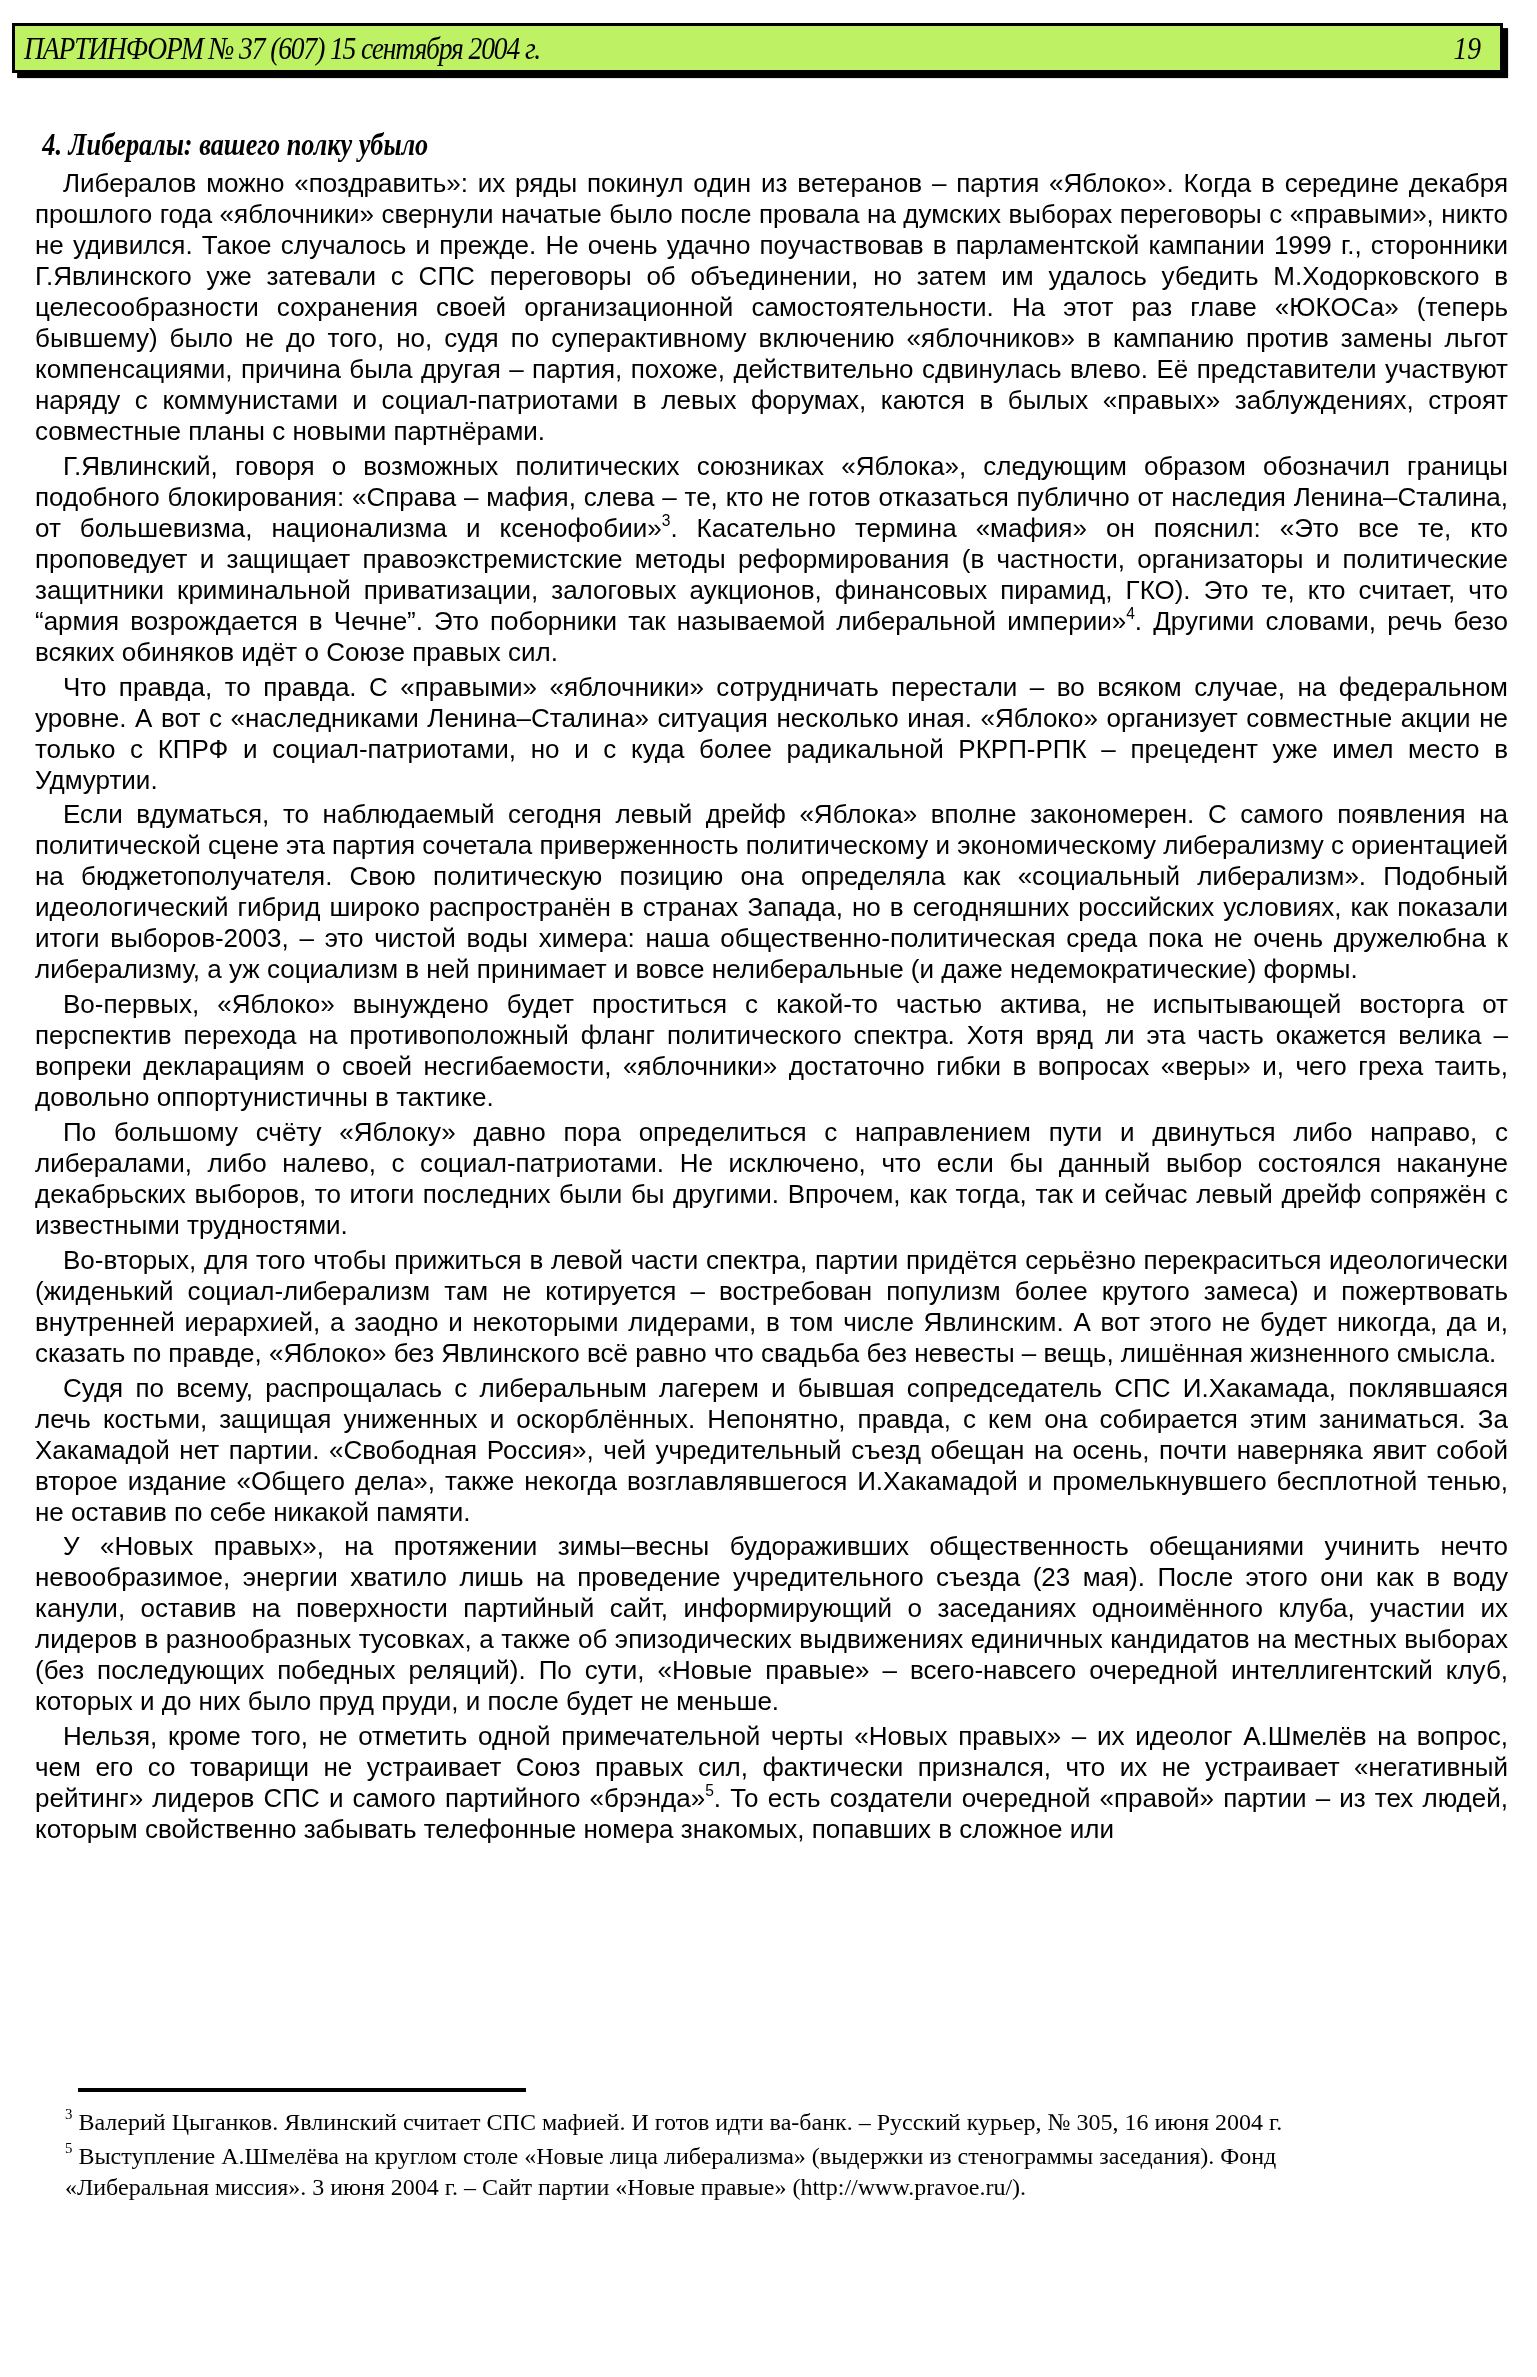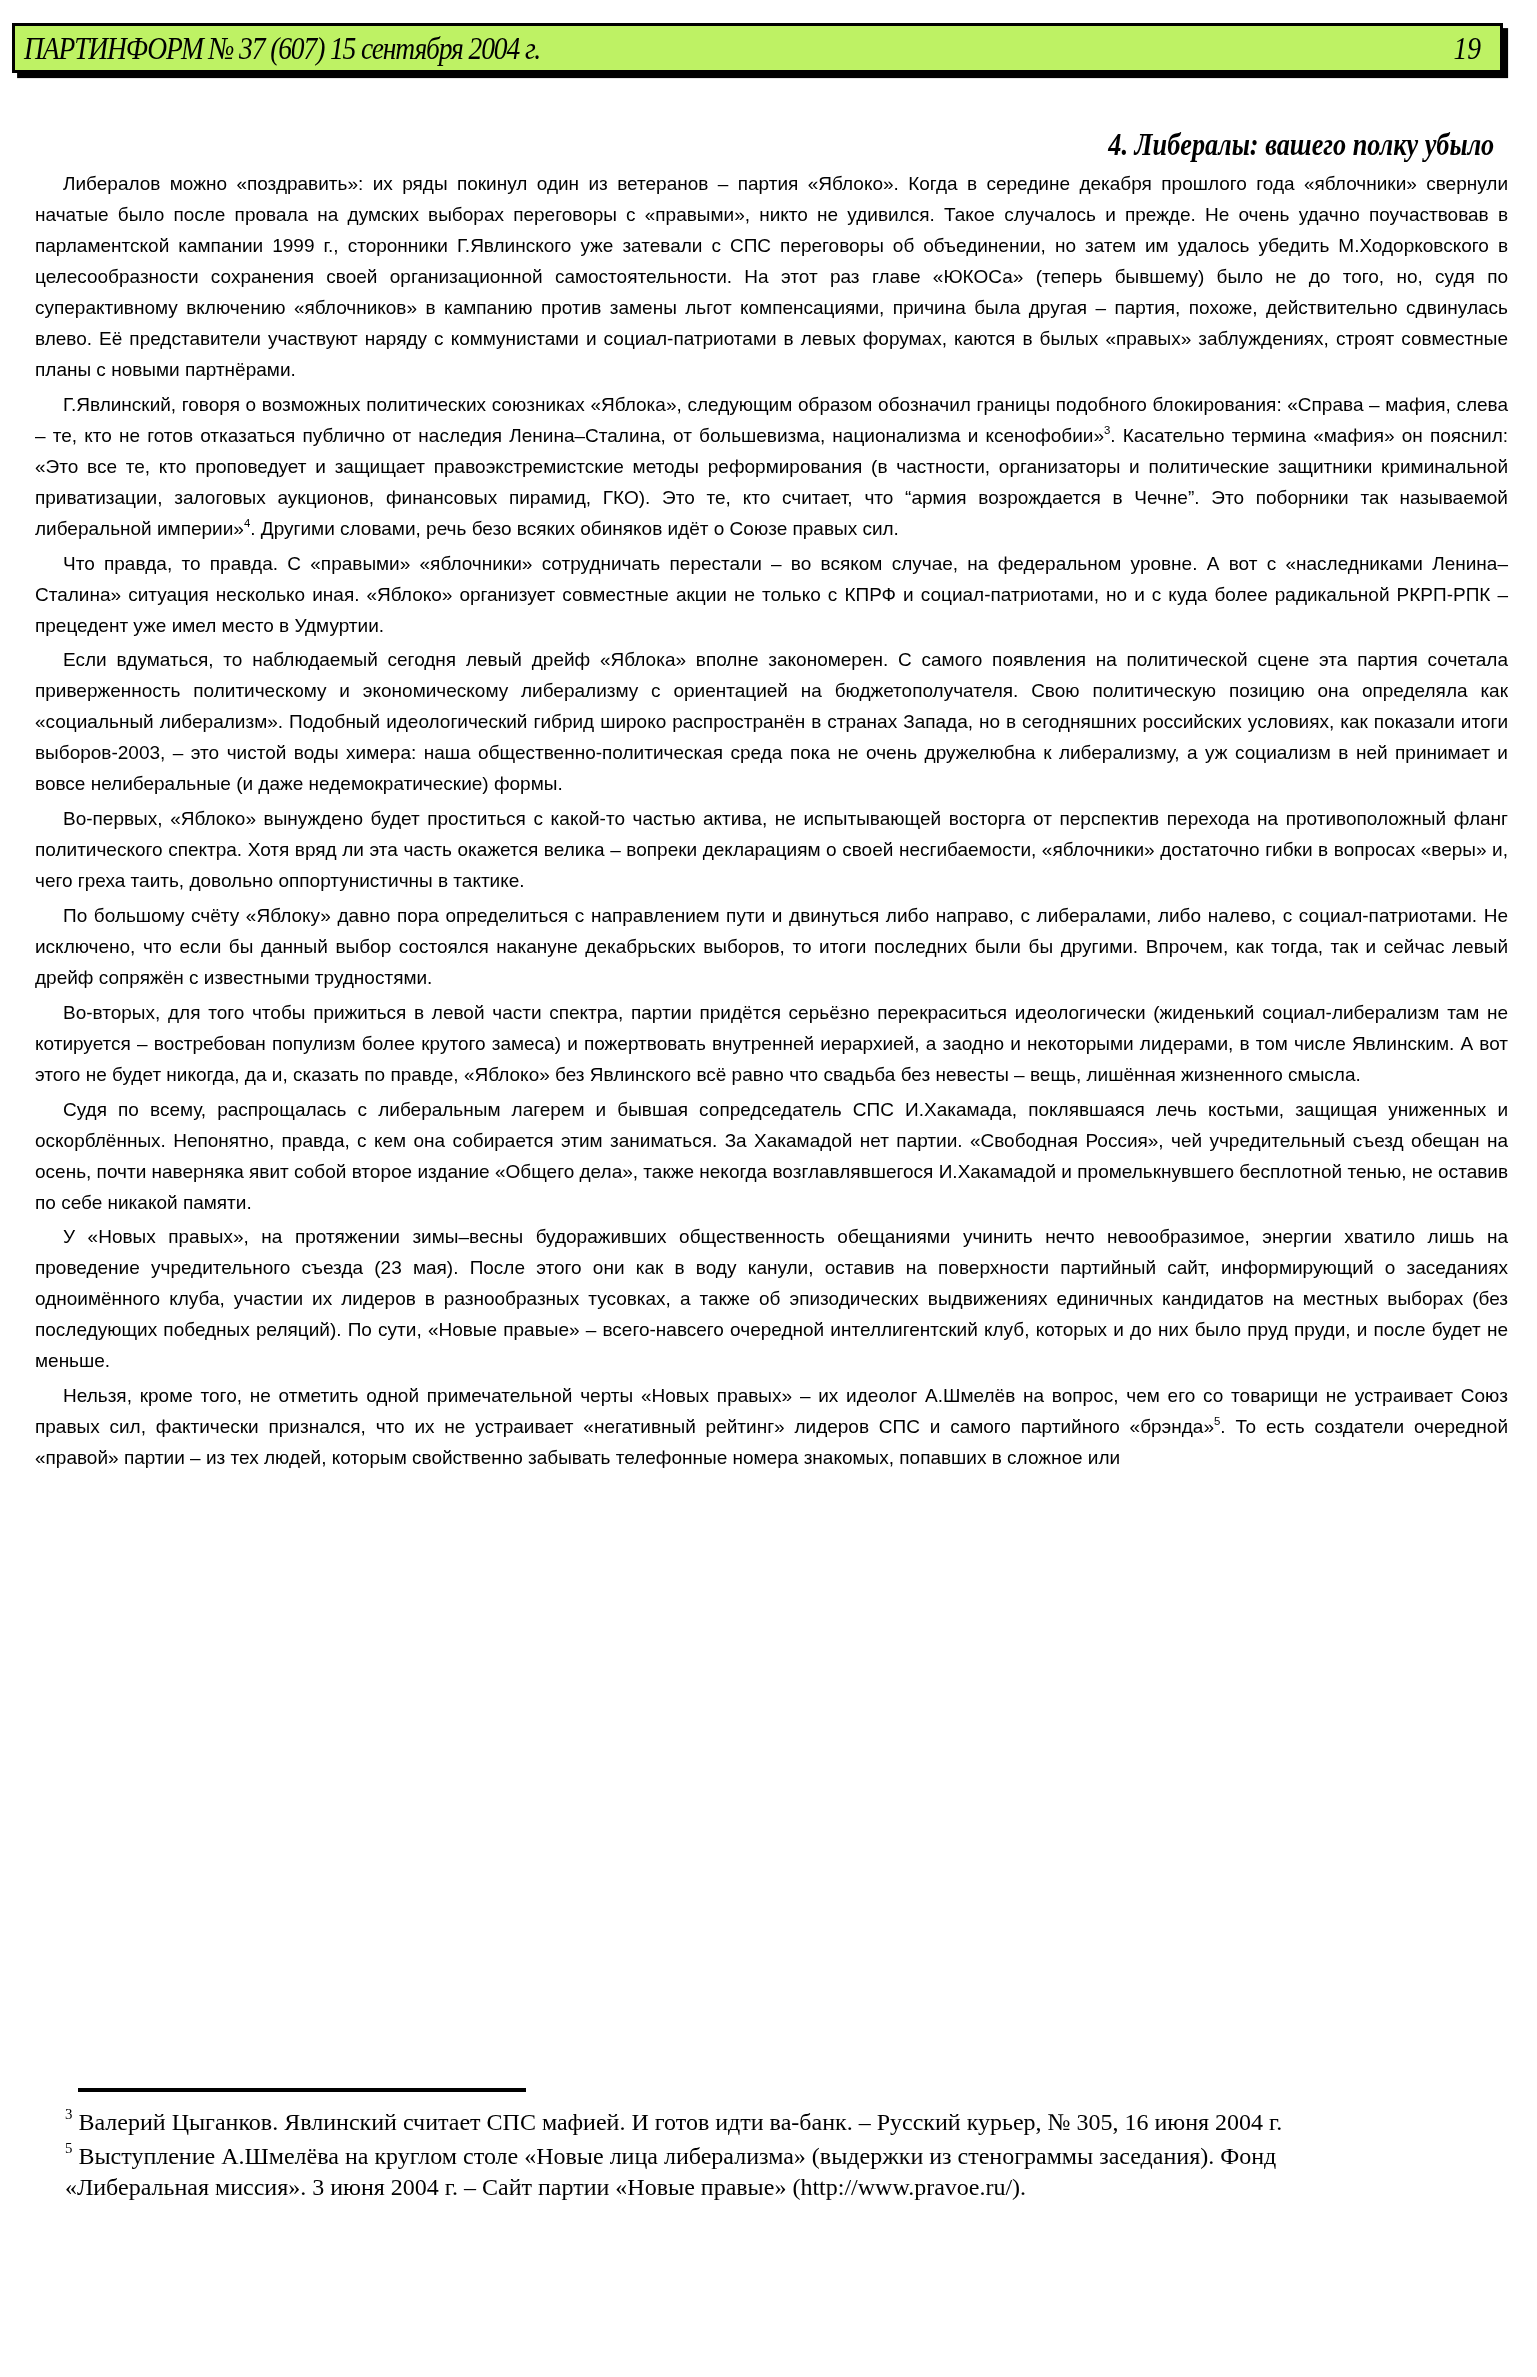--- a/index.html
+++ b/index.html
@@ -5,28 +5,28 @@
   html, body { margin: 0; padding: 0; background: #ffffff; }
   body { width: 1537px; height: 2377px; position: relative; overflow: hidden; color: #000; }
   .header-box {
     position: absolute; left: 11.5px; top: 23px; width: 1485px; height: 44px;
     border: 3.8px solid #000; box-shadow: 5.1px 5.1px 0 #000; background: #bef264;
     font-family: "Liberation Serif", serif; font-style: italic;
   }
   .header-title { position: absolute; left: 9px; top: 3.8px; font-size: 32px; letter-spacing: -1.3px; transform: scaleX(0.86); transform-origin: left center; white-space: nowrap; }
   .header-page { position: absolute; right: 19px; top: 3.8px; font-size: 32px; transform: scaleX(0.86); transform-origin: right center; }
   .article-title {
-    position: absolute; left: 0; width: 1537px; top: 126px; text-align: right;
+    position: absolute; left: 0; width: 1537px; top: 126px; text-align: left;
     font-family: "Liberation Serif", serif; font-style: italic; font-weight: bold;
     font-size: 32px;
   }
   .article-title span { display: inline-block; transform: scaleX(0.82); }
   .body-text {
     position: absolute; left: 35px; top: 168px; width: 1473px;
-    font-family: "Liberation Sans", sans-serif; font-size: 19px; line-height: 31px;
+    font-family: "Liberation Sans", sans-serif; font-size: 26px; line-height: 31px;
     text-align: justify;
   }
   .body-text p { margin: 0; text-indent: 28px; }
   .body-text p + p { margin-top: 3.8px; }
   sup { font-size: 0.6em; line-height: 0; vertical-align: 0.7em; }
   .fn-rule { position: absolute; left: 78px; top: 2088px; width: 448px; height: 3.8px; background: #000; }
   .footnotes {
     position: absolute; left: 65px; top: 2107px; width: 1345px;
     font-family: "Liberation Serif", serif; font-size: 24px; line-height: 31px;
   }

